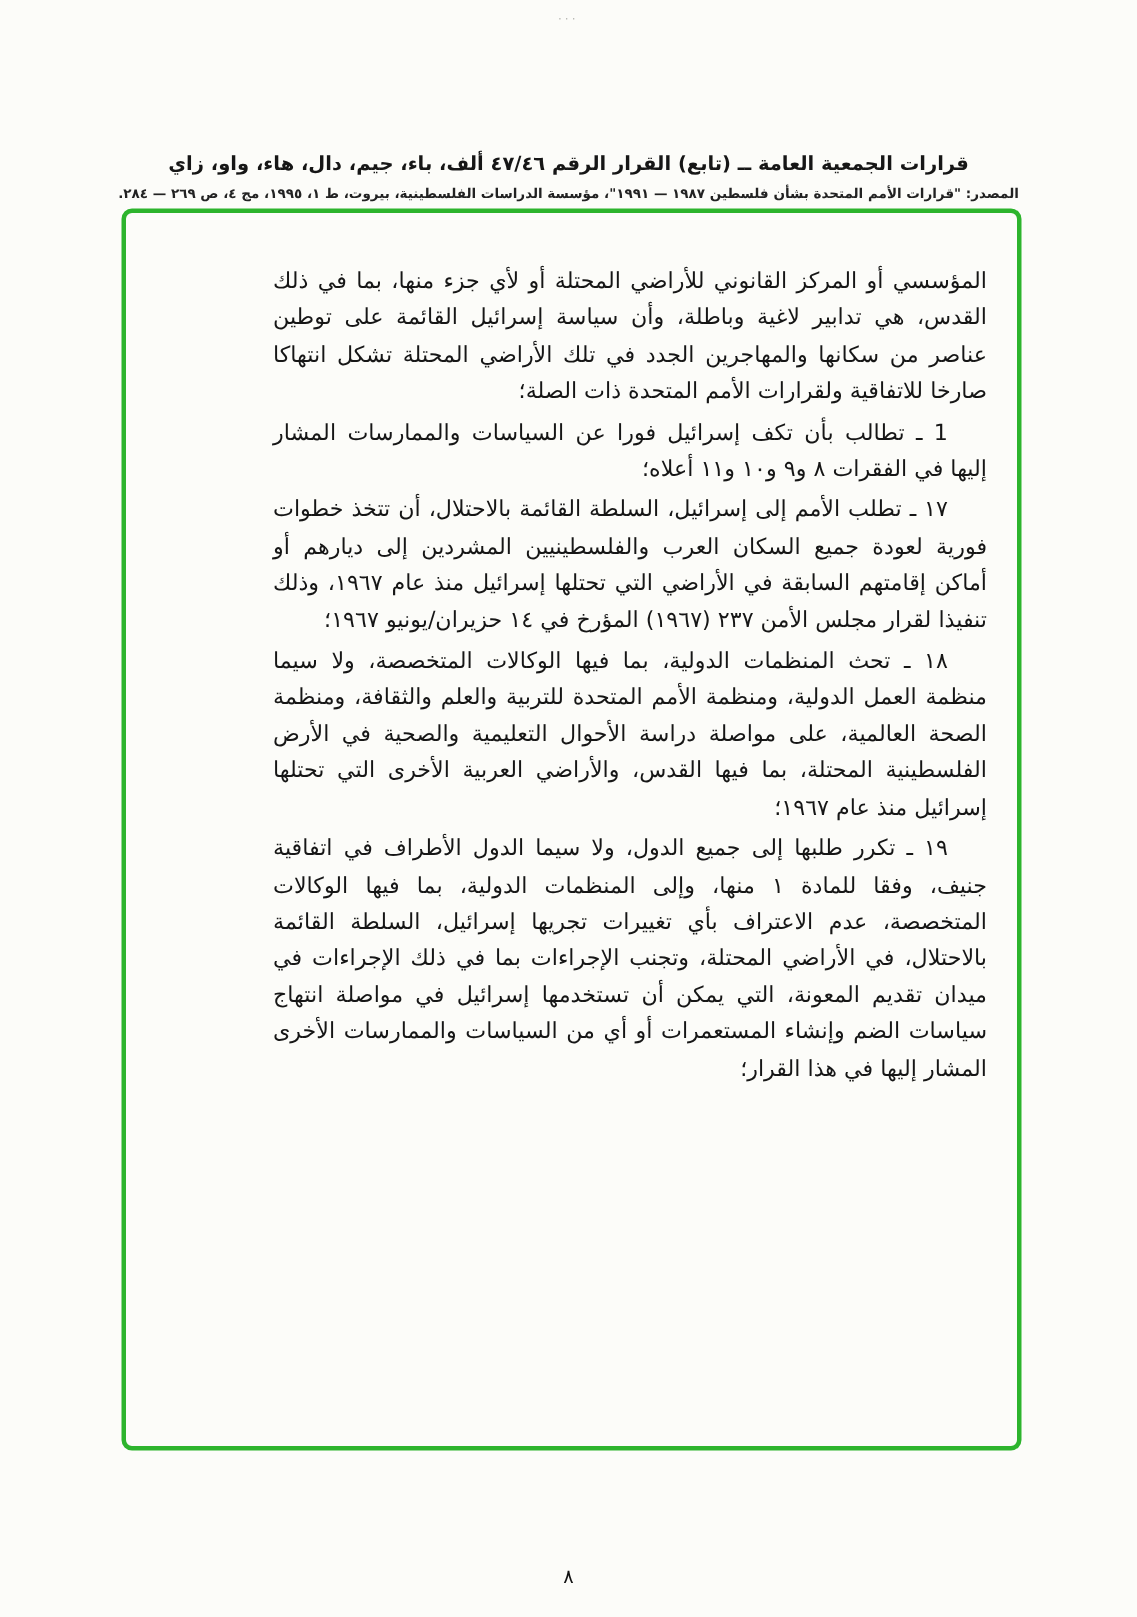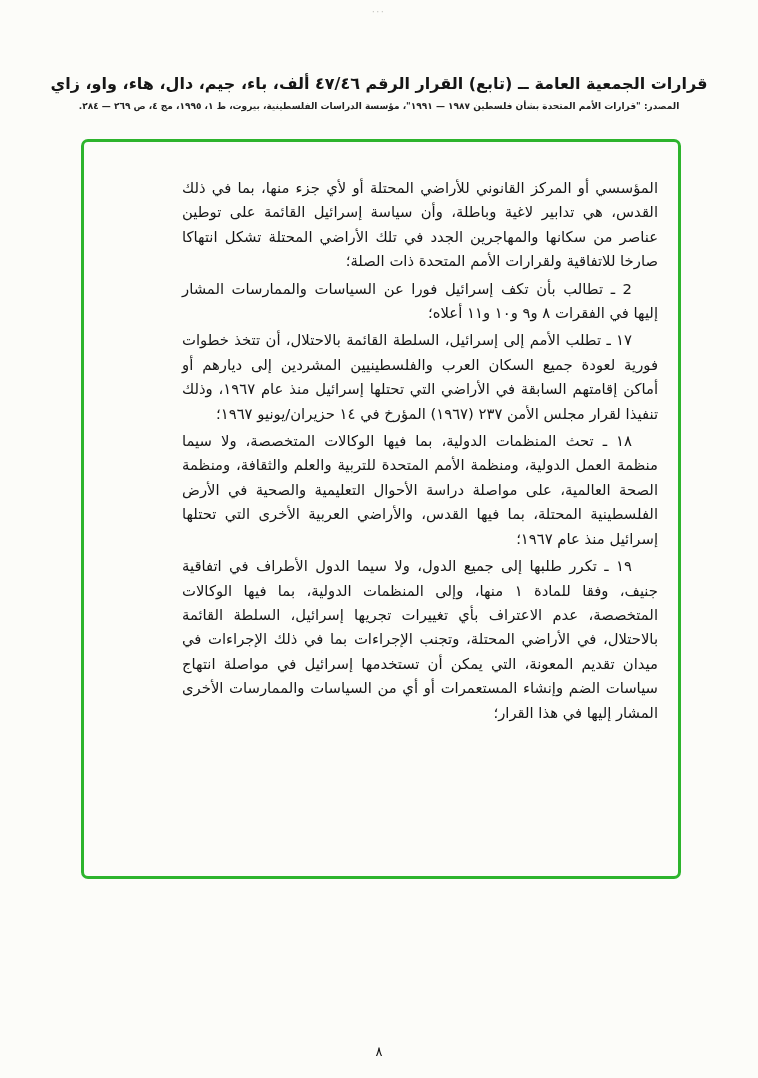--- a/index.html
+++ b/index.html
@@ -21,34 +21,35 @@
     font-size: 8px;
     letter-spacing: 2px;
   }
   .header {
     position: absolute;
     top: 74px; left: 0; right: 0;
     direction: rtl;
     text-align: center;
   }
   .doc-title {
-    font-size: 16px;
+    font-size: 13px;
     font-weight: bold;
     letter-spacing: 0;
+    margin-top: 28px;
   }
   .doc-source {
     margin-top: 8px;
     font-size: 9px;
     font-weight: bold;
     color: #222;
   }
   .frame {
     position: absolute;
     left: 81px; top: 139px;
-    width: 600px; height: 740px;
+    width: 600px; height: 828px;
     border: 3px solid #2db42d;
     border-radius: 7px;
     background: transparent;
   }
   .textcol {
     position: absolute;
     top: 34px; right: 20px;
     width: 476px;
     direction: rtl;
     text-align: justify;
@@ -77,21 +78,21 @@
   <div class="header">
     <div class="doc-title">قرارات الجمعية العامة ــ (تابع) القرار الرقم ٤٧/٤٦ ألف، باء، جيم، دال، هاء، واو، زاي</div>
     <div class="doc-source">المصدر: "قرارات الأمم المتحدة بشأن فلسطين ١٩٨٧ — ١٩٩١"، مؤسسة الدراسات الفلسطينية، بيروت، ط ١، ١٩٩٥، مج ٤، ص ٢٦٩ — ٢٨٤.</div>
   </div>
 
   <div class="frame" style="border-color: rgb(45, 180, 45);">
     <div class="textcol">
 
       <p class="para cont"><span class="ptext">المؤسسي أو المركز القانوني للأراضي المحتلة أو لأي جزء منها، بما في ذلك القدس، هي تدابير لاغية وباطلة، وأن سياسة إسرائيل القائمة على توطين عناصر من سكانها والمهاجرين الجدد في تلك الأراضي المحتلة تشكل انتهاكا صارخا للاتفاقية ولقرارات الأمم المتحدة ذات الصلة؛</span></p>
 
-      <p class="para numbered"><span class="pnum">2 ـ</span> <b class="plead">تطالب</b> <span class="ptext">بأن تكف إسرائيل فورا عن السياسات والممارسات المشار إليها في الفقرات ٨ و٩ و١٠ و١١ أعلاه؛</span></p>
+      <p class="para numbered"><span class="pnum">1 ـ</span> <b class="plead">تطالب</b> <span class="ptext">بأن تكف إسرائيل فورا عن السياسات والممارسات المشار إليها في الفقرات ٨ و٩ و١٠ و١١ أعلاه؛</span></p>
 
 
       <p class="para numbered"><span class="pnum">١٧ ـ</span> <b class="plead">تطلب الأمم</b> <span class="ptext">إلى إسرائيل، السلطة القائمة بالاحتلال، أن تتخذ خطوات فورية لعودة جميع السكان العرب والفلسطينيين المشردين إلى ديارهم أو أماكن إقامتهم السابقة في الأراضي التي تحتلها إسرائيل منذ عام ١٩٦٧، وذلك تنفيذا لقرار مجلس الأمن ٢٣٧ (١٩٦٧) المؤرخ في ١٤ حزيران/يونيو ١٩٦٧؛</span></p>
 
       <p class="para numbered"><span class="pnum">١٨ ـ</span> <b class="plead">تحث</b> <span class="ptext">المنظمات الدولية، بما فيها الوكالات المتخصصة، ولا سيما منظمة العمل الدولية، ومنظمة الأمم المتحدة للتربية والعلم والثقافة، ومنظمة الصحة العالمية، على مواصلة دراسة الأحوال التعليمية والصحية في الأرض الفلسطينية المحتلة، بما فيها القدس، والأراضي العربية الأخرى التي تحتلها إسرائيل منذ عام ١٩٦٧؛</span></p>
 
       <p class="para numbered"><span class="pnum">١٩ ـ</span> <b class="plead">تكرر</b> <span class="ptext">طلبها إلى جميع الدول، ولا سيما الدول الأطراف في اتفاقية جنيف، وفقا للمادة ١ منها، وإلى المنظمات الدولية، بما فيها الوكالات المتخصصة، عدم الاعتراف بأي تغييرات تجريها إسرائيل، السلطة القائمة بالاحتلال، في الأراضي المحتلة، وتجنب الإجراءات بما في ذلك الإجراءات في ميدان تقديم المعونة، التي يمكن أن تستخدمها إسرائيل في مواصلة انتهاج سياسات الضم وإنشاء المستعمرات أو أي من السياسات والممارسات الأخرى المشار إليها في هذا القرار؛</span></p>
 
 
     </div>

